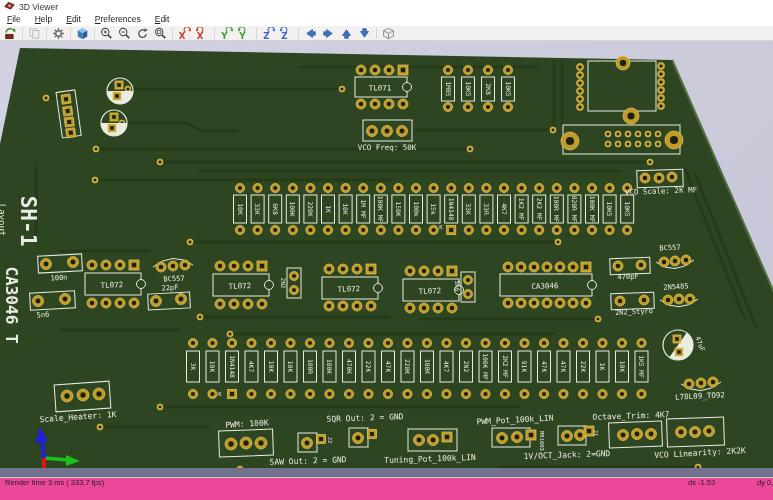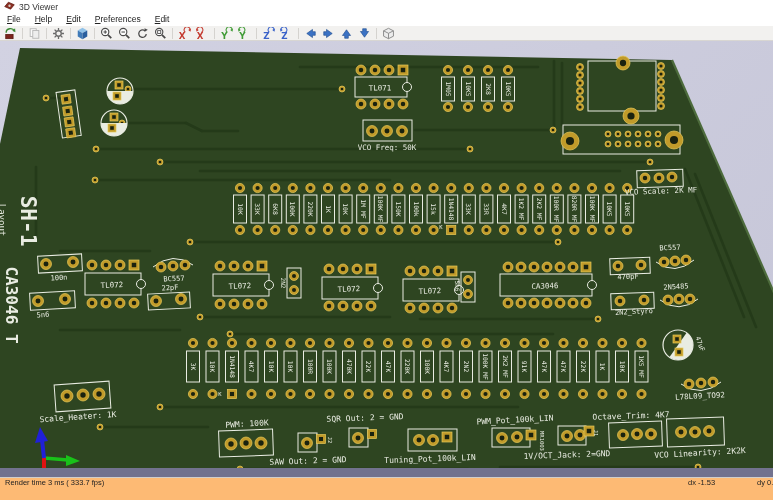--- a/index.html
+++ b/index.html
@@ -7,21 +7,21 @@
   .window{width:773px;height:500px;display:flex;flex-direction:column;}
   .titlebar{height:14px;background:#ffffff;display:flex;align-items:center;gap:4px;padding-left:4px;font-size:8.5px;color:#333;}
   .menubar{height:13px;background:#ffffff;display:flex;font-size:8.5px;color:#222;}
   .menubar .mi{padding:0 7px;display:inline-block;cursor:default;}
   .menubar .mi::first-letter{text-decoration:underline;}
   .toolbar{height:15px;background:#f2f1ef;border-bottom:1px solid #d8d6d2;display:flex;align-items:center;padding:0 2px;gap:1px;box-sizing:border-box;}
   .tb{width:17px;height:14px;border:none;background:transparent;padding:0;margin:0;display:flex;align-items:center;justify-content:center;}
   .sep{width:1px;height:11px;background:#d5d3cf;margin:0 2px;}
   .viewport{height:439px;background:linear-gradient(135deg,#d2d2e2,#c6c6d8);position:relative;overflow:hidden;}
   .vstrip{height:9px;background:#72728e;}
-  .statusbar{height:24px;background:#fdba74;border-top:1px solid #d0cecb;position:relative;font-size:7.5px;color:#222;overflow:hidden;box-sizing:border-box;}
+  .statusbar{height:24px;background:#ec4899;border-top:1px solid #d0cecb;position:relative;font-size:7.5px;color:#222;overflow:hidden;box-sizing:border-box;}
   .statusbar span{position:absolute;top:0.5px;white-space:nowrap;}
   #st-render{left:5px;} #st-dx{left:688px;} #st-dy{left:757px;}
   svg text{user-select:none;}
 </style>
 </head>
 <body>
 
 <div class="window">
 
   <div class="titlebar">

